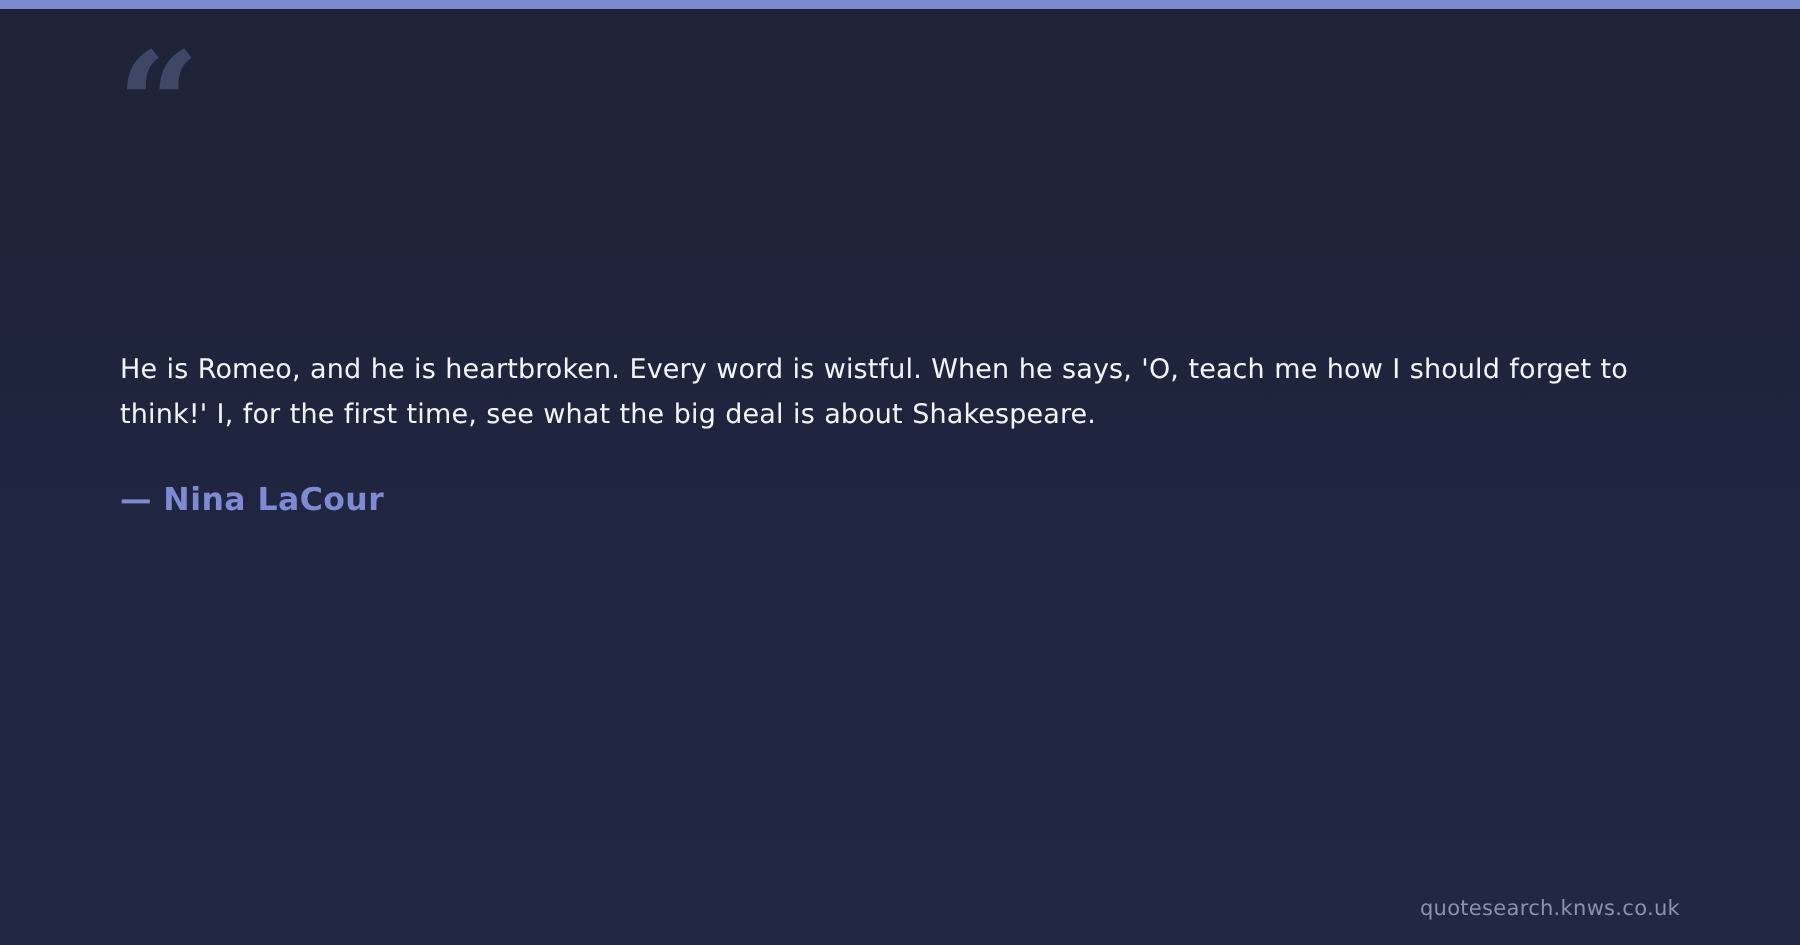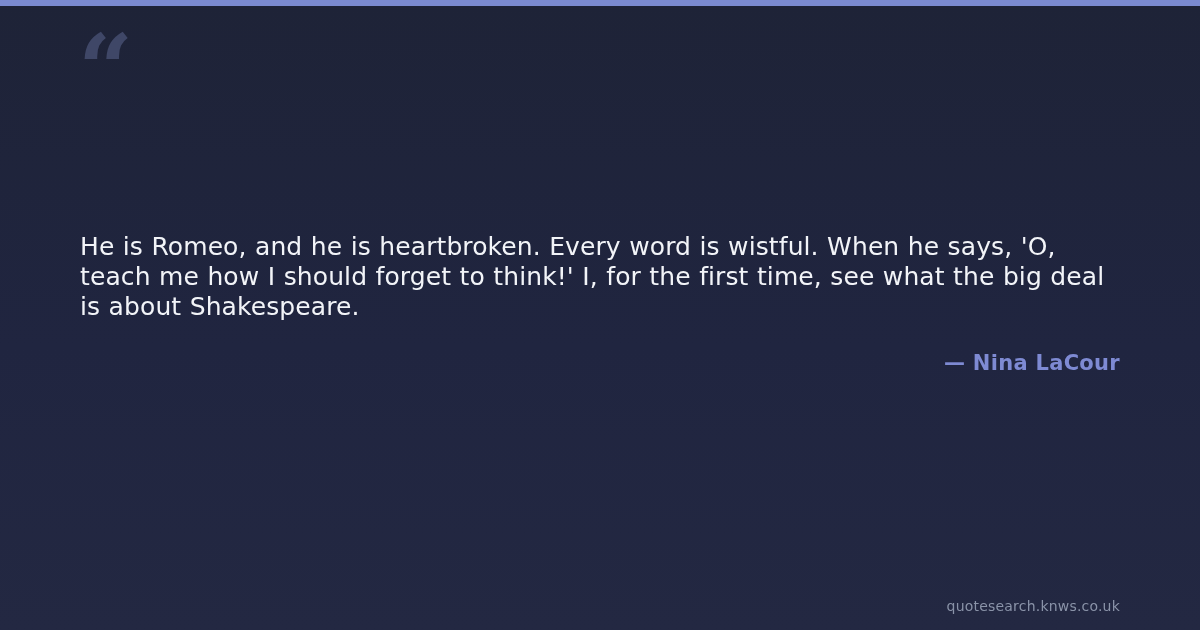--- a/index.html
+++ b/index.html
@@ -47,38 +47,37 @@
   #content {
     position: absolute;
     left: 80px;
     top: 232px;
     width: 1040px;
   }
 
   #quote-text {
     margin: 0;
     font-family: "DejaVu Sans", sans-serif;
-    font-size: 25px;
+    font-size: 18px;
     line-height: 30px;
     font-weight: 400;
     color: #f2f4f8;
     letter-spacing: 0.1px;
     word-spacing: 0.4px;
   }
 
   #attribution {
     margin: 0;
     padding-top: 29px;
     font-family: "DejaVu Sans", sans-serif;
     font-size: 21px;
     font-weight: 700;
     color: #7e8ad3;
     letter-spacing: 0.3px;
     white-space: nowrap;
-    text-align: right;
   }
 
   #footer {
     position: absolute;
     right: 80px;
     bottom: 16px;
     font-family: "DejaVu Sans", sans-serif;
     font-size: 14px;
     font-weight: 400;
     color: #8a93a8;

